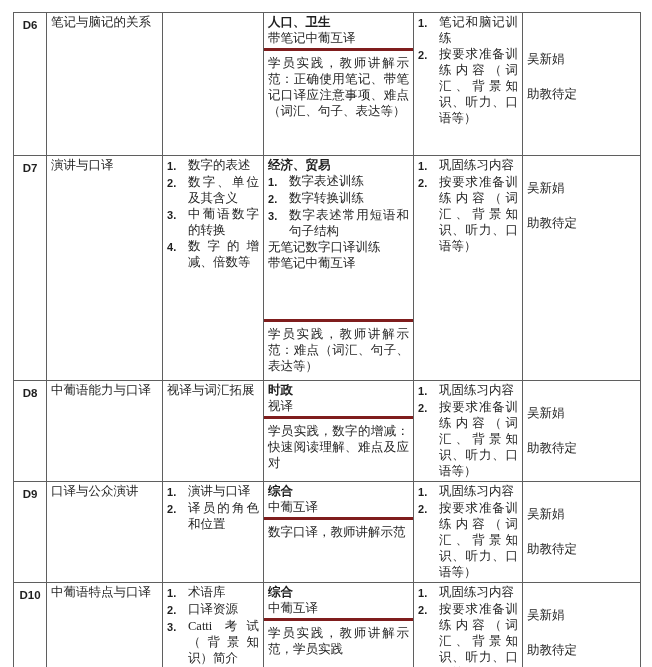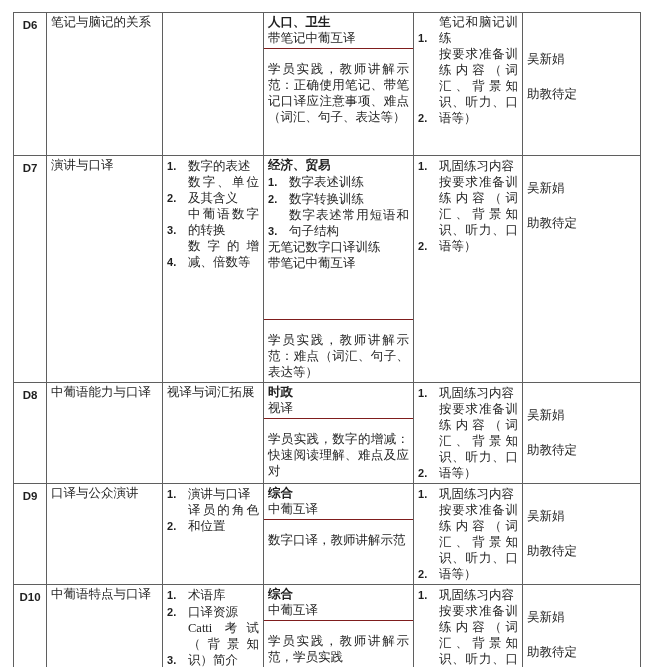--- a/index.html
+++ b/index.html
@@ -36,37 +36,37 @@
     font-family:"Liberation Sans","DejaVu Sans",sans-serif;
     font-weight:700;
     font-size:11.5px;
     padding-top:4px;
   }
   .jt{text-align:justify;text-justify:inter-ideograph;}
   .line{min-height:0;}
 
   
   ol.numlist{margin:0;padding:0;list-style:none;counter-reset:n;}
-  ol.numlist li{display:flex;counter-increment:n;align-items:flex-end;}
+  ol.numlist li{display:flex;counter-increment:n;}
   ol.numlist li::before{
     content:counter(n) ".";
     flex:0 0 21px;width:21px;
     font-family:"Liberation Sans","DejaVu Sans",sans-serif;
     font-weight:600;font-size:11px;
     padding-top:1px;
   }
   ol.numlist .li-txt{flex:1 1 auto;}
 
   
   .c-content{padding:0;}
   .content-top{padding:1px 4px 2px 4px;}
   tr.row-D7 .content-top{min-height:163px;box-sizing:border-box;}
   .content-bottom{
-    border-top:1px solid #7f1d1d;
-    padding:12px 4px 2px 4px;
+    border-top:3px solid #7f1d1d;
+    padding:4px 4px 2px 4px;
   }
   .c-heading{font-weight:700;}
 
   
   .c-instructor{padding-top:24px;}
   tr.row-D6 .c-instructor{padding-top:38px;}
   .iassist{margin-top:19px;}
 </style>
 </head>
 <body>

